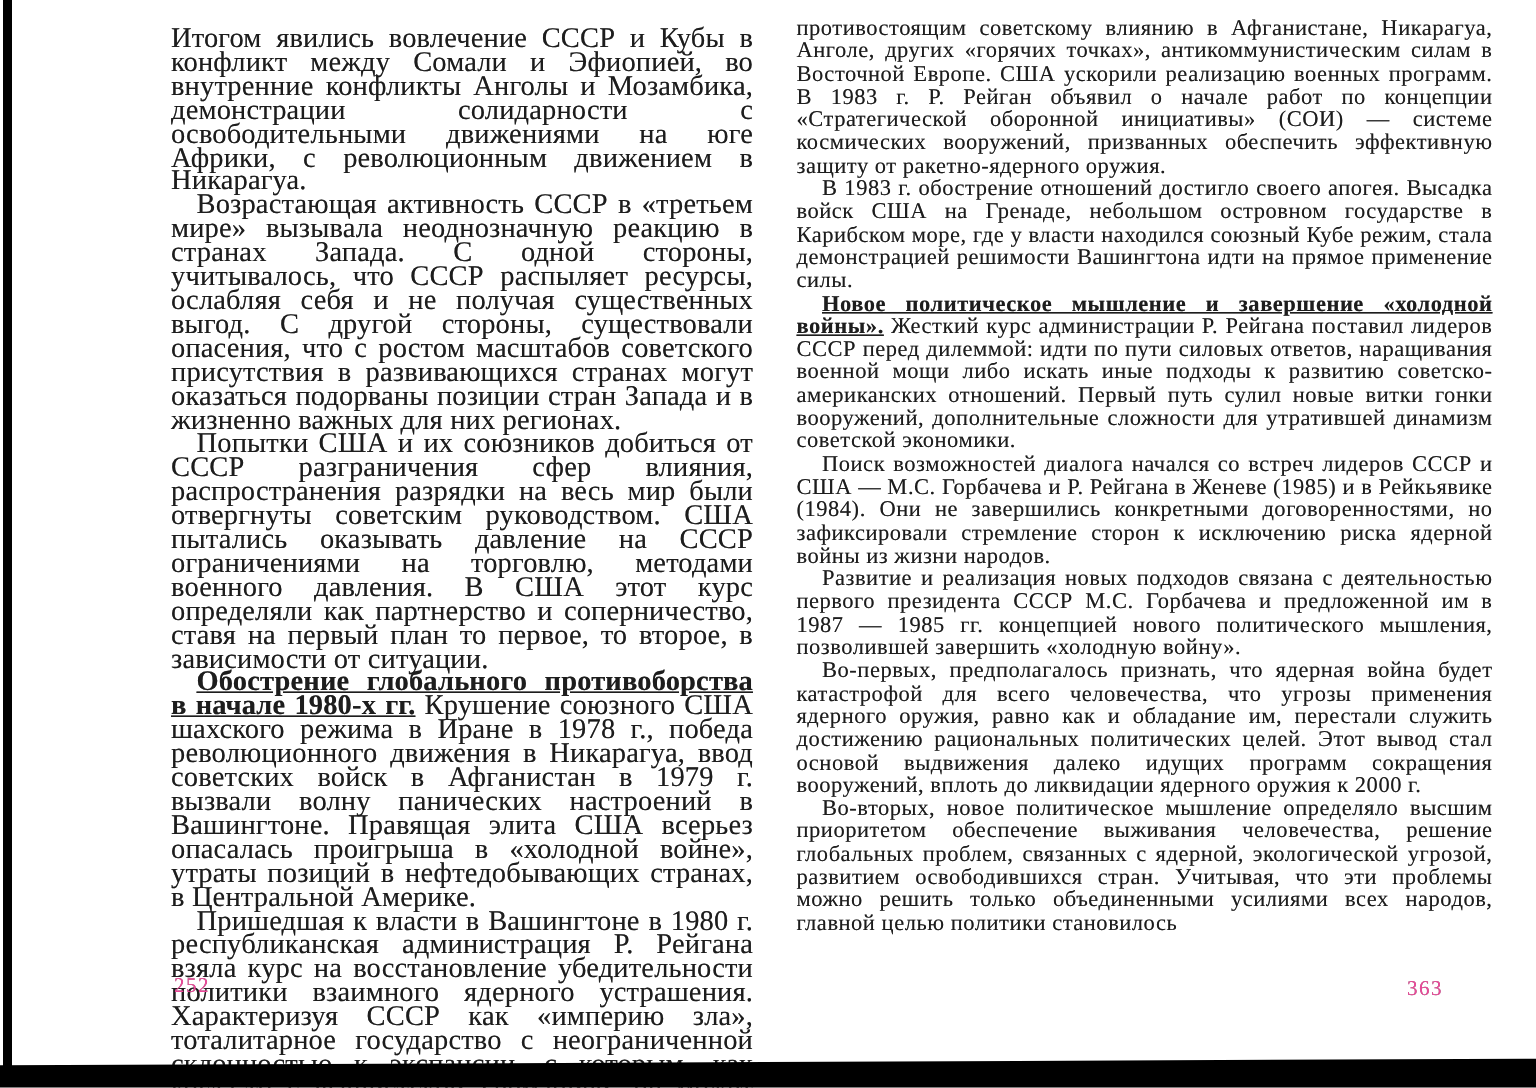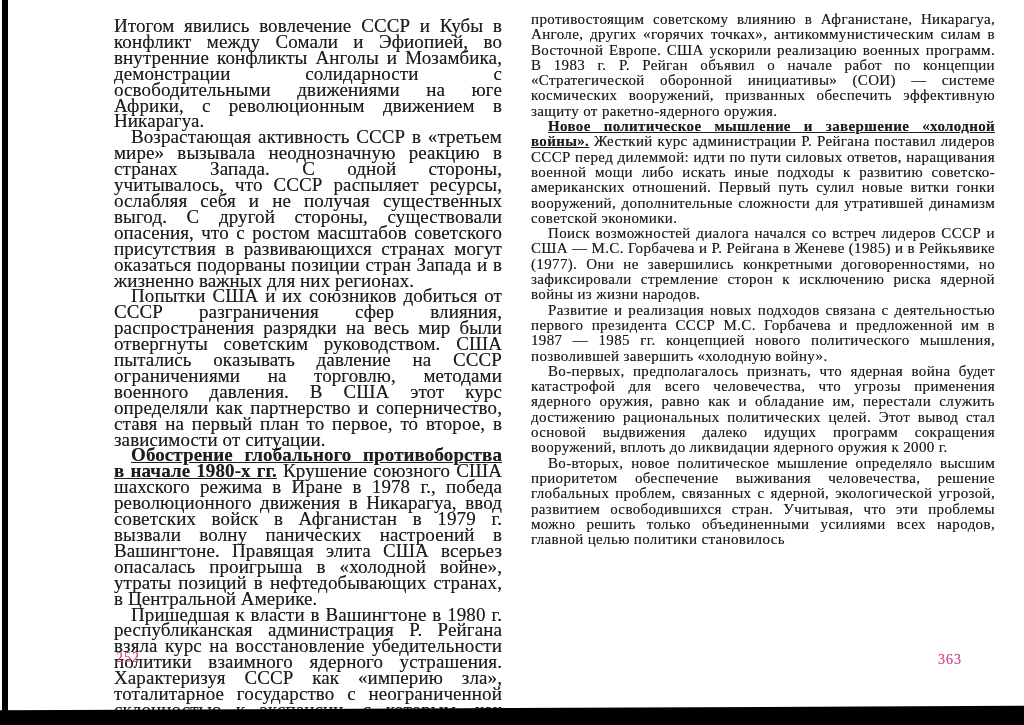--- a/index.html
+++ b/index.html
@@ -83,24 +83,25 @@
     <p>Попытки США и их союзников добиться от СССР разграничения сфер влияния, распространения разрядки на весь мир были отвергнуты советским руководством. США пытались оказывать давление на СССР ограничениями на торговлю, методами военного давления. В США этот курс определяли как партнерство и соперничество, ставя на первый план то первое, то второе, в зависимости от ситуации.</p>
     <p>
       <b>Обострение глобального противоборства в начале 1980-х гг.</b><span> Крушение союзного США шахского режима в Иране в 1978 г., победа революционного движения в Никарагуа, ввод советских войск в Афганистан в 1979 г. вызвали волну панических настроений в Вашингтоне. Правящая элита США всерьез опасалась проигрыша в «холодной войне», утраты позиций в нефтедобывающих странах, в Центральной Америке.</span>
     </p>
     <p>Пришедшая к власти в Вашингтоне в 1980 г. республиканская администрация Р. Рейгана взяла курс на восстановление убедительности политики взаимного ядерного устрашения. Характеризуя СССР как «империю зла», тоталитарное государство с неограниченной склонностью к экспансии, с которым, как когда-то с фашистской Германией, не может быть компромиссов, правящие круги США ограничили контакты с СССР. Были прерваны переговоры по вопросам вооружений, закрыта линия прямой воздушной связи между СССР и США. Значительно расширена помощь всем силам и группировкам,</p>
   </div>
   <div class="pagenum pagenum-left">252</div>
 
   <div class="page page-right" lang="ru">
     <p class="cont">противостоящим советскому влиянию в Афганистане, Никарагуа, Анголе, других «горячих точках», антикоммунистическим силам в Восточной Европе. США ускорили реализацию военных программ. В 1983 г. Р. Рейган объявил о начале работ по концепции «Стратегической оборонной инициативы» (СОИ) — системе космических вооружений, призванных обеспечить эффективную защиту от ракетно-ядерного оружия.</p>
+    <p>В 1983 г. обострение отношений достигло своего апогея. Высадка войск США на Гренаде, небольшом островном государстве в Карибском море, где у власти находился союзный Кубе режим, стала демонстрацией решимости Вашингтона идти на прямое применение силы.</p>
     <p>
       <b>Новое политическое мышление и завершение «холодной войны».</b><span> Жесткий курс администрации Р. Рейгана поставил лидеров СССР перед дилеммой: идти по пути силовых ответов, наращивания военной мощи либо искать иные подходы к развитию советско-американских отношений. Первый путь сулил новые витки гонки вооружений, дополнительные сложности для утратившей динамизм советской экономики.</span>
     </p>
-    <p>Поиск возможностей диалога начался со встреч лидеров СССР и США — М.С. Горбачева и Р. Рейгана в Женеве (1985) и в Рейкьявике (1977). Они не завершились конкретными договоренностями, но зафиксировали стремление сторон к исключению риска ядерной войны из жизни народов.</p>
+    <p>Поиск возможностей диалога начался со встреч лидеров СССР и США — М.С. Горбачева и Р. Рейгана в Женеве (1985) и в Рейкьявике (1984). Они не завершились конкретными договоренностями, но зафиксировали стремление сторон к исключению риска ядерной войны из жизни народов.</p>
     <p>Развитие и реализация новых подходов связана с деятельностью первого президента СССР М.С. Горбачева и предложенной им в 1987 — 1985 гг. концепцией нового политического мышления, позволившей завершить «холодную войну».</p>
     <p>Во-первых, предполагалось признать, что ядерная война будет катастрофой для всего человечества, что угрозы применения ядерного оружия, равно как и обладание им, перестали служить достижению рациональных политических целей. Этот вывод стал основой выдвижения далеко идущих программ сокращения вооружений, вплоть до ликвидации ядерного оружия к 2000 г.</p>
     <p>Во-вторых, новое политическое мышление определяло высшим приоритетом обеспечение выживания человечества, решение глобальных проблем, связанных с ядерной, экологической угрозой, развитием освободившихся стран. Учитывая, что эти проблемы можно решить только объединенными усилиями всех народов, главной целью политики становилось</p>
   </div>
   <div class="pagenum pagenum-right">363</div>
 
   <div class="spine"></div>
   <div class="bottom-band"></div>
 
 </div>

